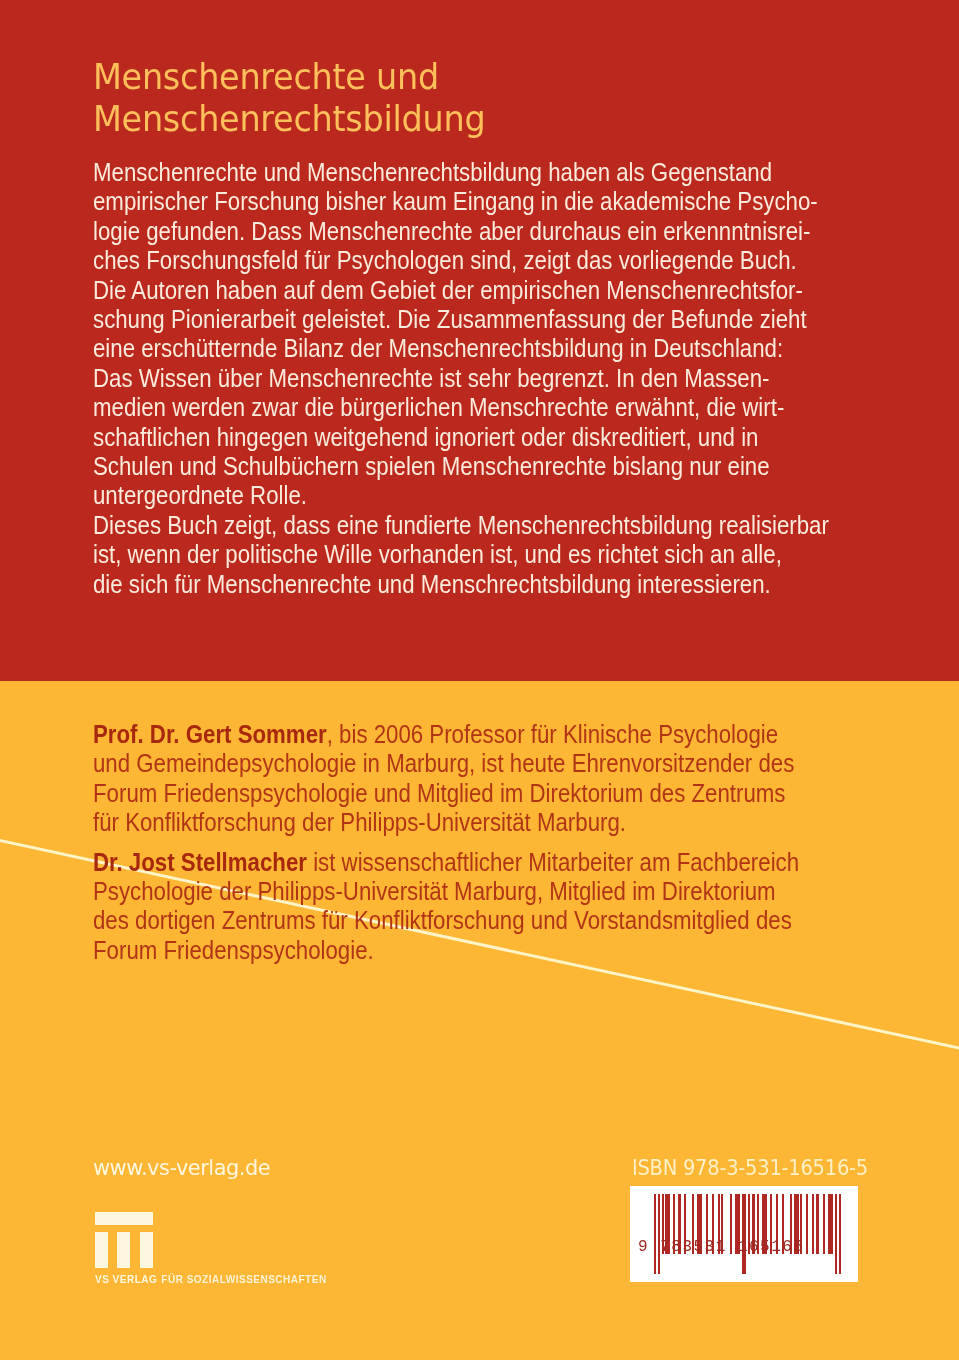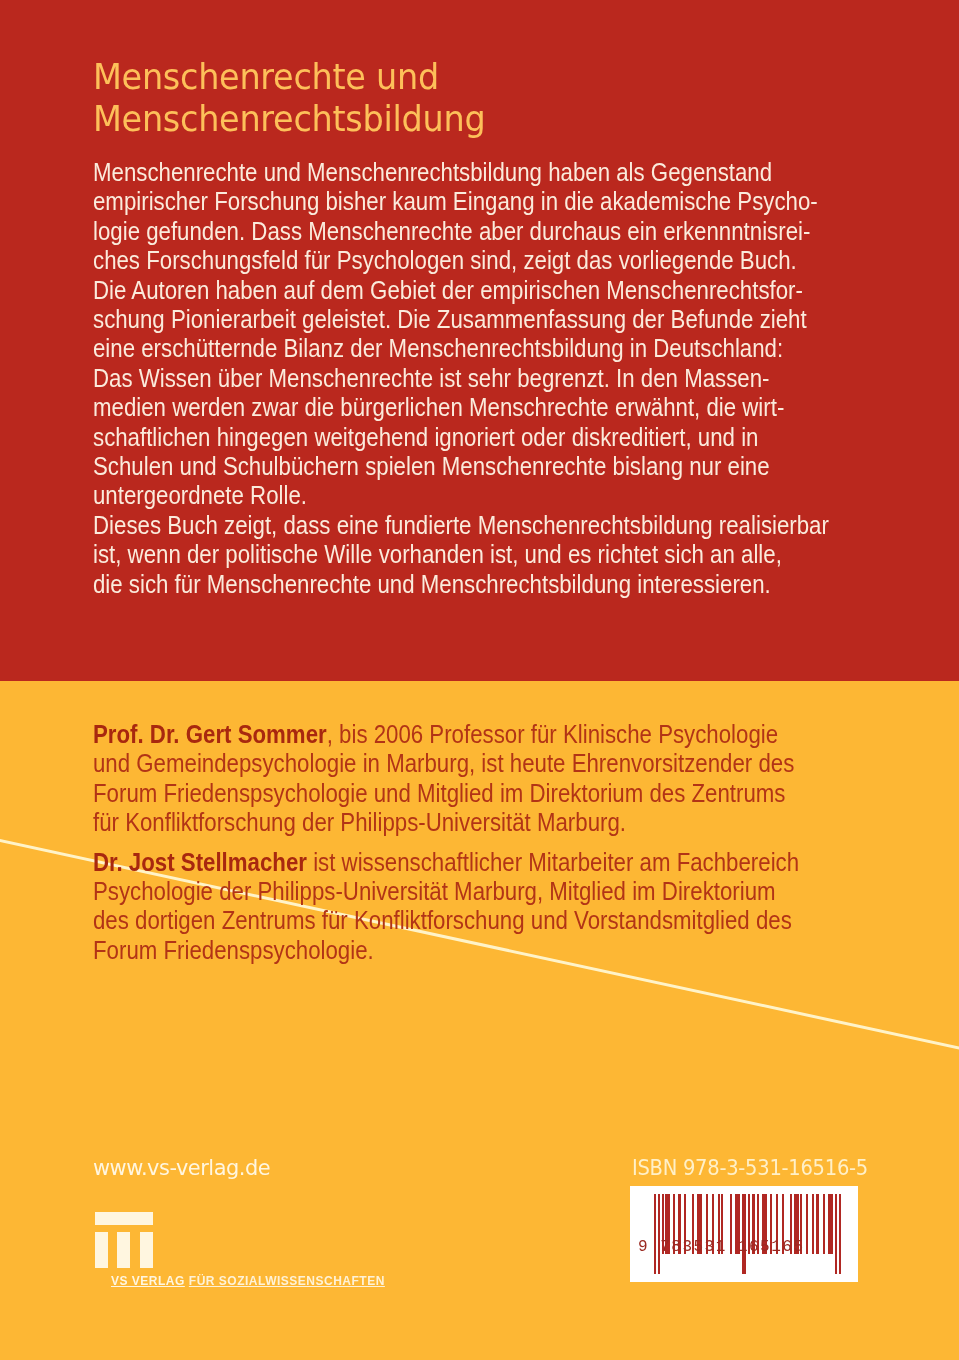--- a/index.html
+++ b/index.html
@@ -45,22 +45,22 @@
     .url {
       position: absolute; left: 93px; top: 1155px;
       color: #FFF6E0; font-family: "DejaVu Sans", sans-serif;
       font-size: 22px; letter-spacing: -0.5px;
       transform: scaleX(0.95); transform-origin: left top;
     }
     .logo { position: absolute; left: 95px; top: 1212px; width: 240px; height: 75px; }
     .logo .bar-top { position: absolute; left: 0; top: 0; width: 58px; height: 13px; background: #FFF6E0; }
     .logo .bar-v { position: absolute; top: 20px; width: 13px; height: 36px; background: #FFF6E0; }
     .logo .caption {
-      position: absolute; left: 16px; top: 62px; white-space: nowrap;
-      color: #FFF6E0; font-size: 12px; font-weight: bold; letter-spacing: 0.5px; text-decoration: underline;
+      position: absolute; left: 0; top: 62px; white-space: nowrap;
+      color: #FFF6E0; font-size: 10px; font-weight: bold; letter-spacing: 0.5px;
     }
     .logo .caption .thin { font-weight: bold; opacity: 0.95; margin-left: 4px; }
     .isbn {
       position: absolute; left: 632px; top: 1156px;
       color: #FFF0C8; font-family: "DejaVu Sans", sans-serif;
       font-size: 21px; letter-spacing: -0.3px;
       transform: scaleX(0.93); transform-origin: left top;
       white-space: nowrap;
     }
     .barcode-box {

